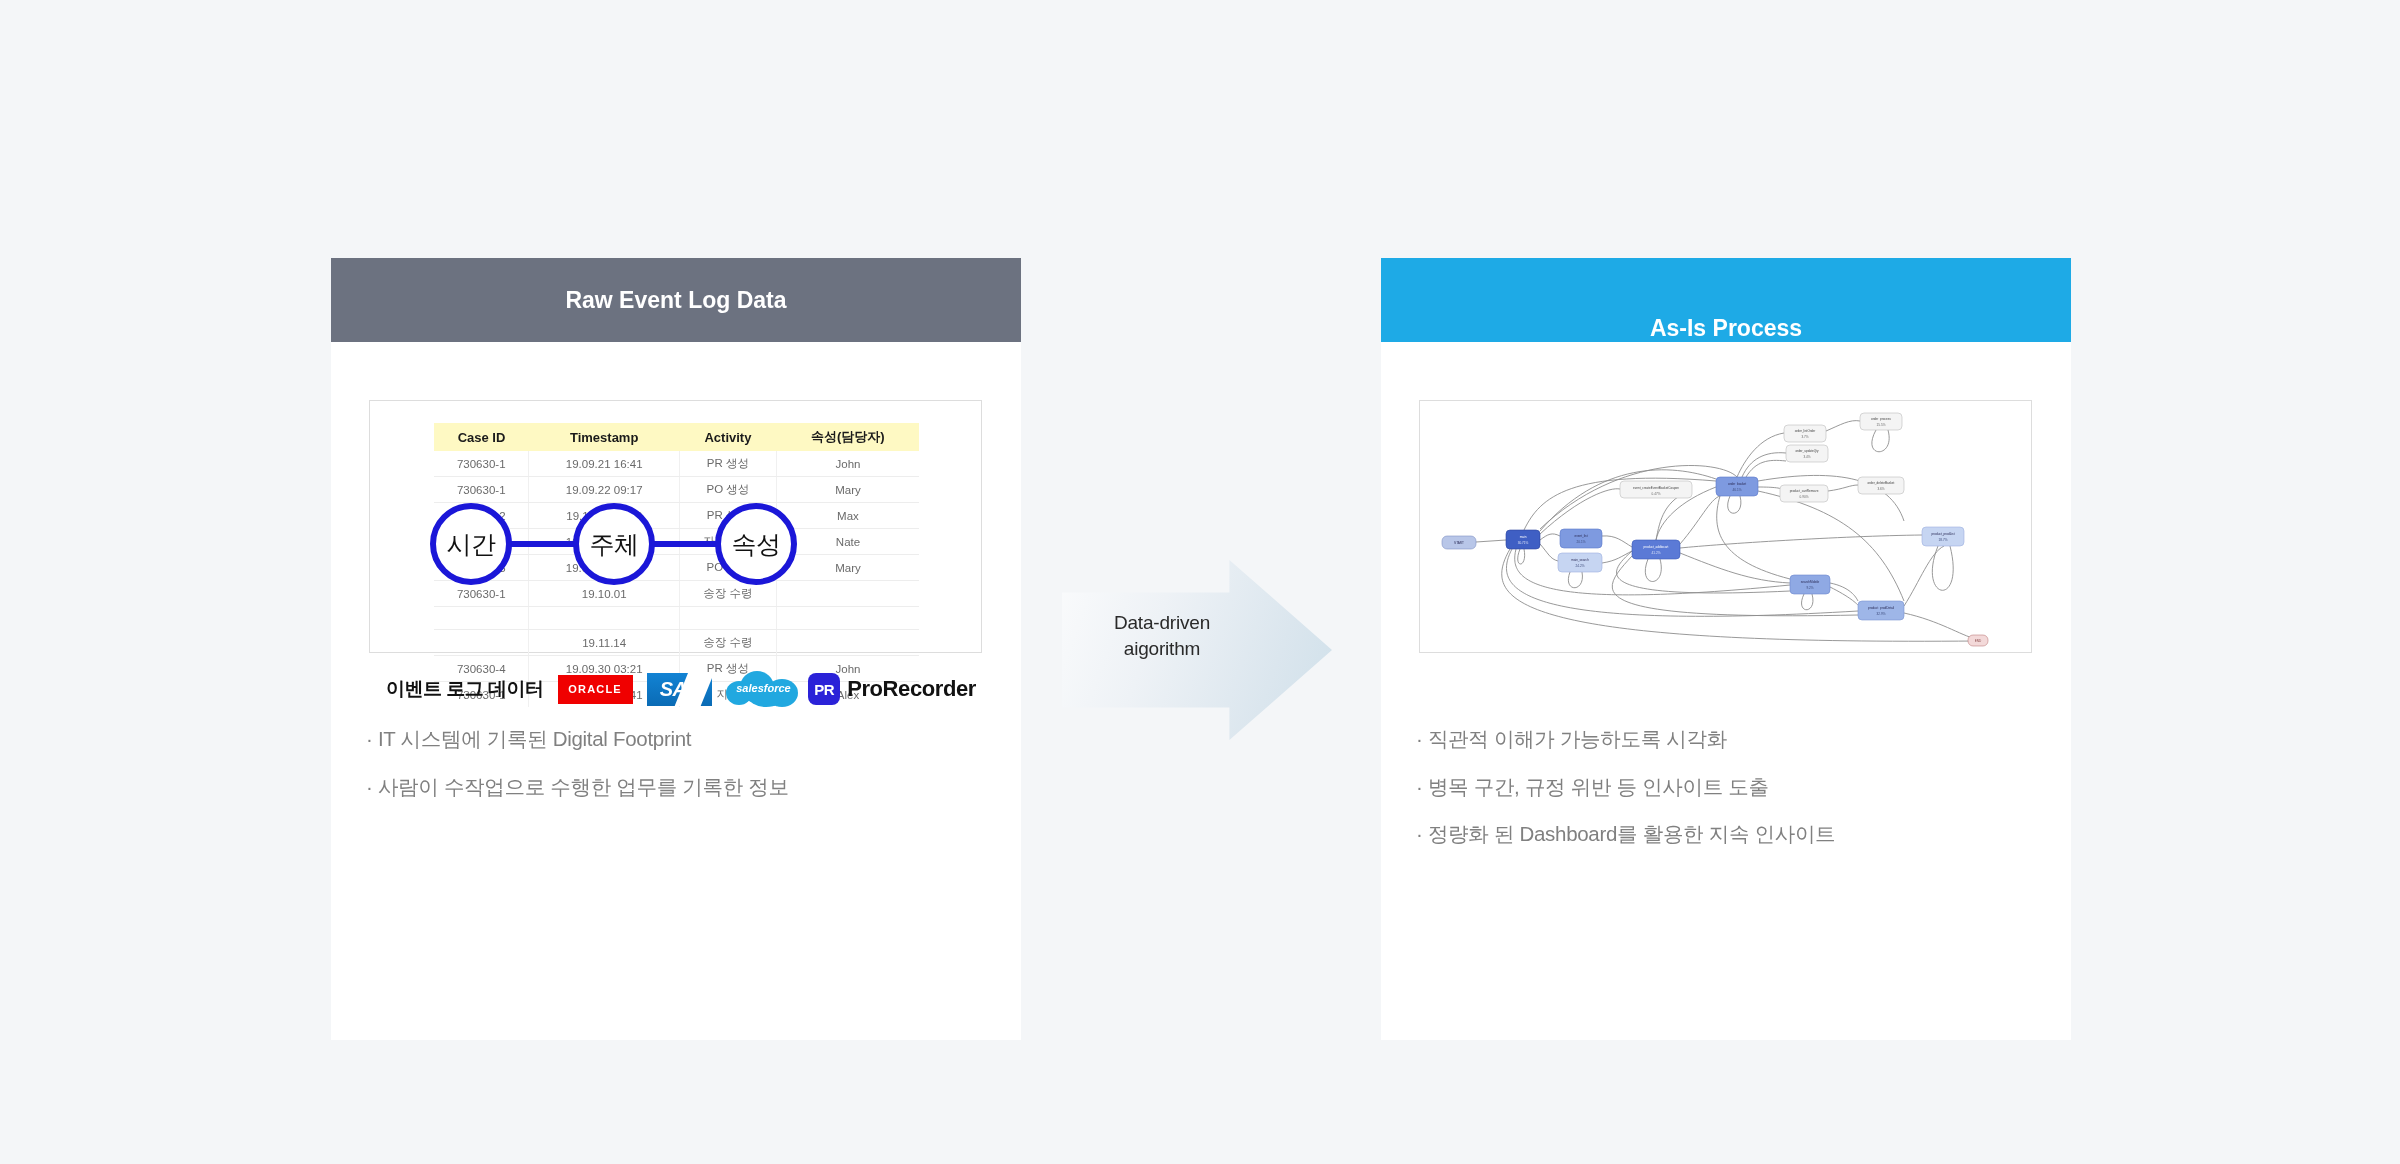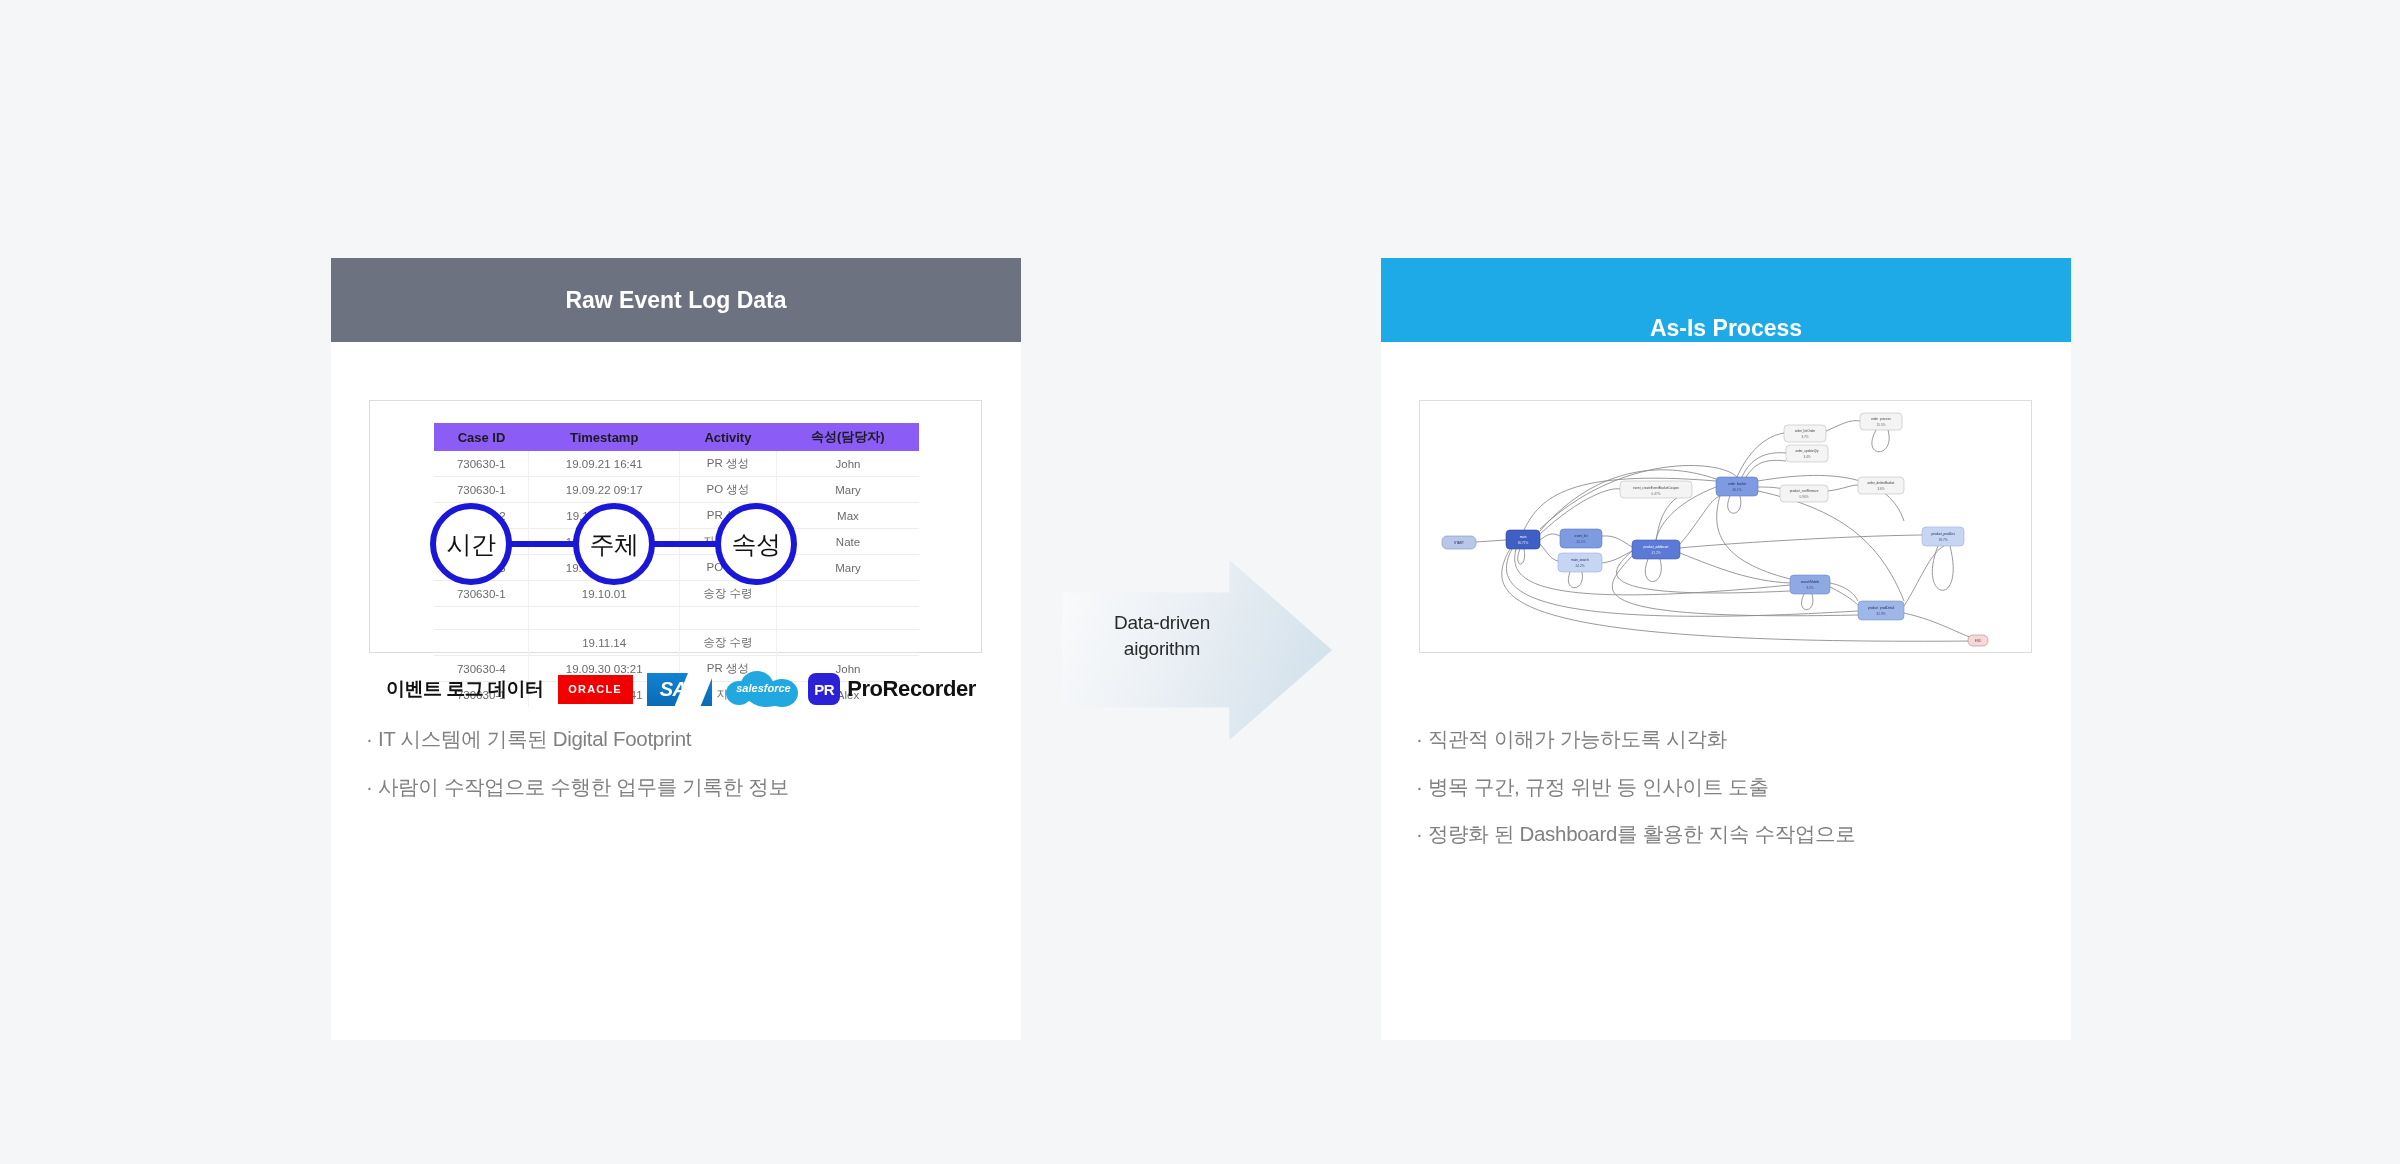--- a/index.html
+++ b/index.html
@@ -77,21 +77,21 @@
   .log-table {
     position: absolute;
     left: 64px;
     top: 22px;
     width: 485px;
     border-collapse: collapse;
     font-size: 11.5px;
     color: #6a6a6a;
   }
   .log-table th {
-    background: #8b5cf6;
+    background: #fef9c3;
     color: #1b1b1b;
     font-size: 13px;
     font-weight: bold;
     padding: 5px 0 5px 0;
     text-align: center;
     border: none;
   }
   .log-table td {
     text-align: center;
     padding: 5px 0;
@@ -527,17 +527,17 @@
           <text x="461" y="208">product_prodDetail</text>
           <text x="461" y="214" fill="#3a4878">32.9%</text>
           <text x="558" y="241" fill="#8a4a4a">END</text>
         </g>
       </svg>
     </div>
 
     <div class="bullets bullets-right">
       <div class="bullet">· 직관적 이해가 가능하도록 시각화</div>
       <div class="bullet">· 병목 구간, 규정 위반 등 인사이트 도출</div>
-      <div class="bullet">· 정량화 된 Dashboard를 활용한 지속 수작업으로</div>
+      <div class="bullet">· 정량화 된 Dashboard를 활용한 지속 인사이트</div>
     </div>
   </div>
 
 </div>
 
 </body></html>

